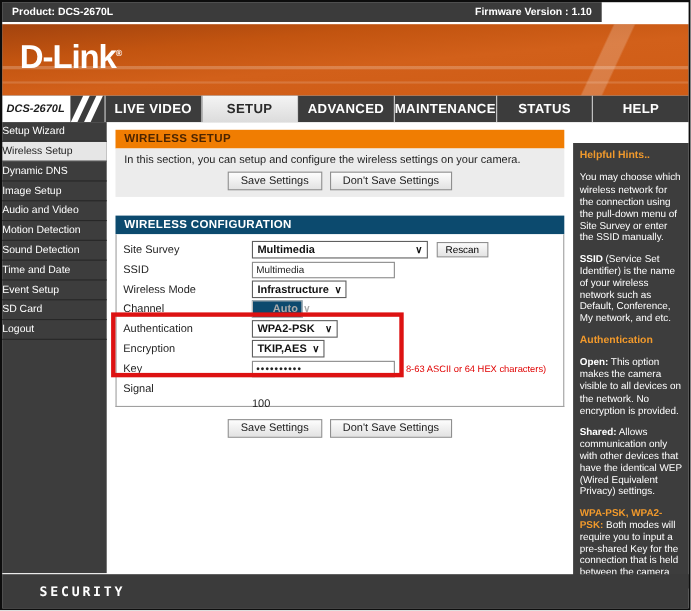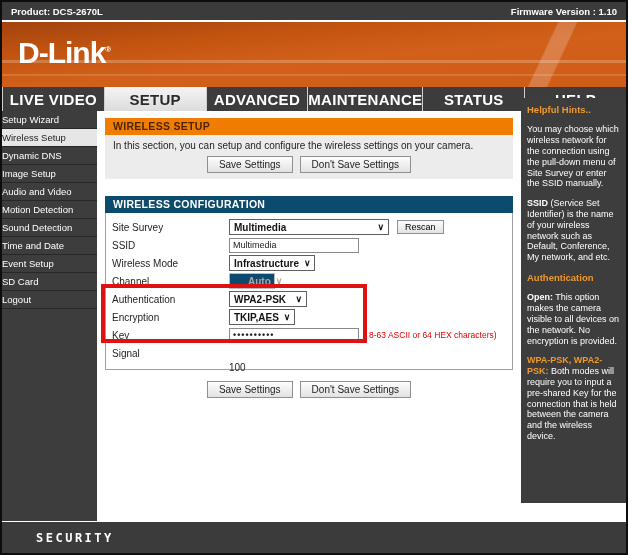--- a/index.html
+++ b/index.html
@@ -2,21 +2,21 @@
 <html><head>
 <meta charset="utf-8">
 <style>
   * { margin:0; padding:0; box-sizing:border-box; }
   html,body { background:#fff; }
   body { font-family:"Liberation Sans", sans-serif; }
   .page { position:relative; width:628px; height:555px; background:#fff; overflow:hidden; }
   .frame { position:absolute; inset:0; border:2px solid #0d0d0d; pointer-events:none; z-index:60; }
 
   
-  .product-bar { position:absolute; top:2px; left:2px; width:624px; height:18px;
+  .product-bar { position:absolute; top:2px; left:2px; width:545px; height:18px;
     background:#3b3b3b; color:#fff; font-size:9.5px; font-weight:bold;
     display:flex; align-items:center; justify-content:space-between; padding:0 9px; }
 
   
   .banner { position:absolute; top:22px; left:2px; width:624px; height:65px;
     background:linear-gradient(175deg,#a2430e 0%, #c25410 28%, #d2601a 55%, #cf5c16 100%); overflow:hidden; }
   .banner .streak1 { position:absolute; left:0; right:0; top:38px; height:3px; background:rgba(255,255,255,.22); }
   .banner .streak2 { position:absolute; left:0; right:0; top:52px; height:2px; background:rgba(255,255,255,.15); }
   .banner .swoosh { position:absolute; right:0; top:0; width:160px; height:65px;
     background:linear-gradient(115deg, transparent 48%, rgba(255,255,255,.20) 49%, rgba(255,255,255,.20) 58%, transparent 59%); }
@@ -24,31 +24,31 @@
   .logo sup { font-size:8px; vertical-align:super; }
 
   
   .navbar { position:absolute; top:87px; left:2px; width:624px; height:24px;
     background:#3c3c3c; display:flex; align-items:stretch; }
   .model-zone { display:flex; align-items:stretch; width:93px; }
   .model-box { width:62px; background:#fff; display:flex; align-items:center; padding-left:4px;
     font-size:10px; font-weight:bold; font-style:italic; color:#1b1b1b; }
   .slash { width:6px; background:#fff; transform:skewX(-25deg); margin-left:6px; }
   .tab { flex:1; display:flex; align-items:center; justify-content:center; color:#fff;
-    font-size:15px; font-weight:bold; letter-spacing:.3px; border-left:1px solid #cfcfcf; cursor:pointer; }
+    font-size:12px; font-weight:bold; letter-spacing:.3px; border-left:1px solid #cfcfcf; cursor:pointer; }
   .tab.active { background:linear-gradient(#f4f4f4,#dcdcdc); color:#2b2b2b; }
 
   
   .sidebar { position:absolute; top:111px; left:2px; width:95px; height:410px; background:#3d3d3d; }
   .side-item { height:18px; line-height:18px; padding-left:0; color:#fff; font-size:9.5px;
     border-bottom:1px solid #272727; cursor:pointer; }
   .side-item.active { background:#e6e6e6; color:#1c1c1c; }
 
   
-  .hints { position:absolute; top:98px; left:521px; width:105px; height:405px;
+  .hints { position:absolute; top:130px; left:521px; width:105px; height:405px;
     background:#3d3d3d; color:#fff; padding:6px 6px; font-size:9px; line-height:1.2; }
   .hints h3 { color:#f0992c; font-size:9.5px; margin-bottom:9px; }
   .hints p { margin-bottom:9px; }
   .hints .b { font-weight:bold; }
   .hints .ob { font-weight:bold; color:#f0992c; }
 
   
   .main { position:absolute; left:105px; top:118px; width:408px; }
   .sec-header-orange { height:17px; line-height:17px; background:#f07d02; color:#4d2500;
     font-size:10.5px; font-weight:bold; padding-left:8px; letter-spacing:.3px; }
@@ -103,20 +103,25 @@
   </div>
 
   <div class="banner">
     <div class="streak1"></div>
     <div class="streak2"></div>
     <div class="swoosh"></div>
     <div class="logo"><span>D-Link</span><sup>®</sup></div>
   </div>
 
   <div class="navbar">
+    <div class="model-zone">
+      <div class="model-box">DCS-2670L</div>
+      <div class="slash"></div>
+      <div class="slash"></div>
+    </div>
     <div class="tab">LIVE VIDEO</div>
     <div class="tab active">SETUP</div>
     <div class="tab">ADVANCED</div>
     <div class="tab">MAINTENANCE</div>
     <div class="tab">STATUS</div>
     <div class="tab">HELP</div>
   </div>
 
   <div class="sidebar">
     <div class="side-item">Setup Wizard</div>
@@ -211,20 +216,21 @@
   </div>
 
   <div class="red-box"></div>
 
   <div class="hints">
     <h3>Helpful Hints..</h3>
     <p>You may choose which wireless network for the connection using the pull-down menu of Site Survey or enter the SSID manually.</p>
     <p><span class="b">SSID</span><span> (Service Set Identifier) is the name of your wireless network such as Default, Conference, My network, and etc.</span></p>
     <h3>Authentication</h3>
     <p><span class="b">Open:</span><span> This option makes the camera visible to all devices on the network. No encryption is provided.</span></p>
+    <p><span class="b">Shared:</span><span> Allows communication only with other devices that have the identical WEP (Wired Equivalent Privacy) settings.</span></p>
     <p><span class="ob">WPA-PSK, WPA2-PSK:</span><span> Both modes will require you to input a pre-shared Key for the connection that is held between the camera and the wireless device.</span></p>
   </div>
 
   <div class="footer">
     <span class="sec">SECURITY</span>
   </div>
 
   <div class="frame"></div>
 </div>
 

